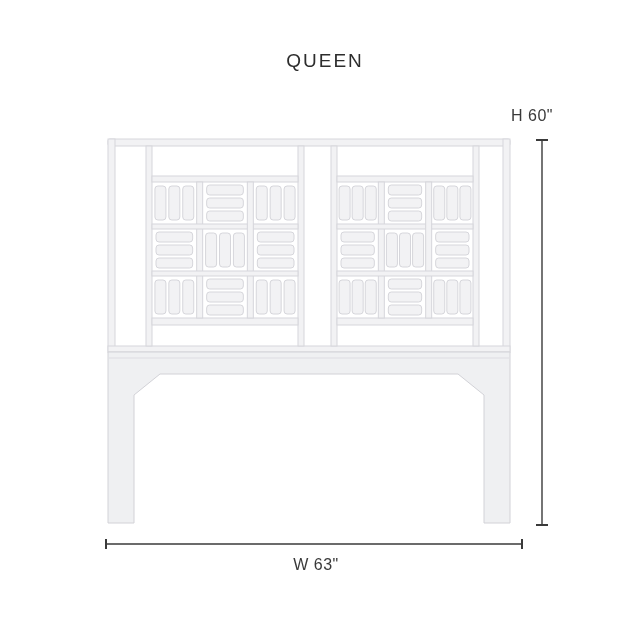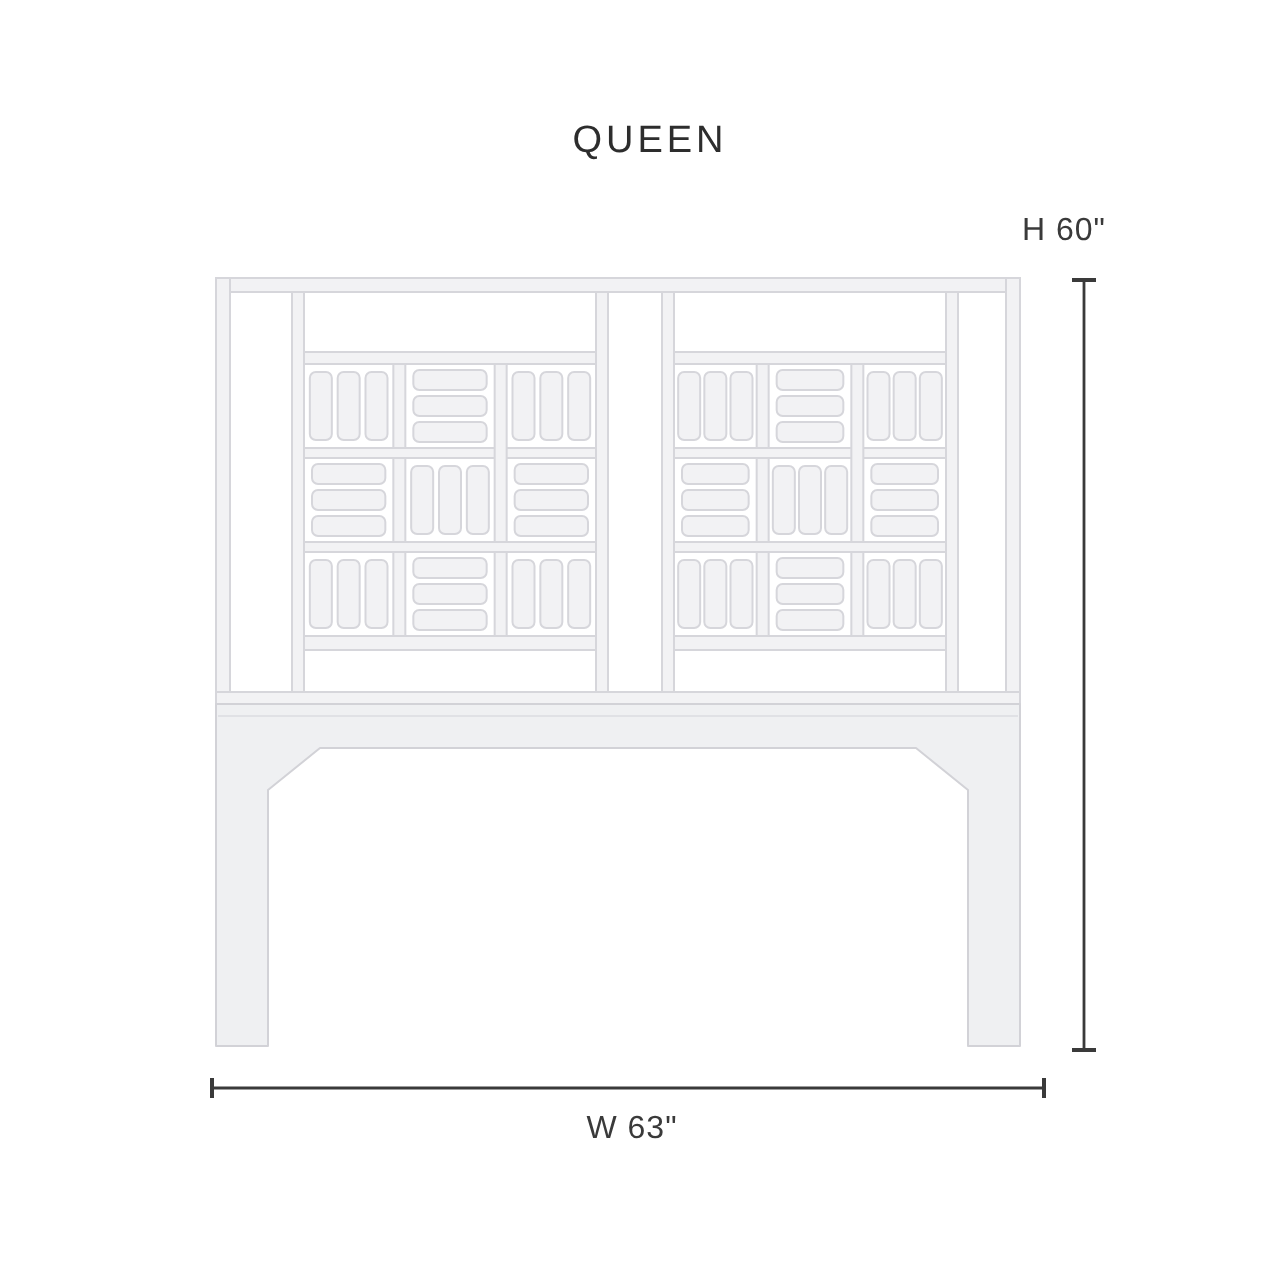--- a/index.html
+++ b/index.html
@@ -2,21 +2,21 @@
 <html><head>
 <meta charset="utf-8">
 <style>
   html,body{margin:0;padding:0;}
   body{
     width:640px;height:640px;position:relative;overflow:hidden;
     background:#ffffff;
     font-family:"Liberation Sans", sans-serif;
   }
   .page-title{
-    position:absolute;top:60px;left:10px;width:630px;
+    position:absolute;top:50px;left:10px;width:630px;
     text-align:center;font-size:19px;font-weight:400;
     letter-spacing:2px;color:#2d2d2d;
   }
   .dim-label{
     position:absolute;font-size:16px;color:#3a3a3a;
     letter-spacing:0.5px;text-align:center;
   }
   .dim-label.h{top:107px;left:503px;width:58px;}
   .dim-label.w{top:556px;left:266px;width:100px;}
   svg{position:absolute;top:0;left:0;}

